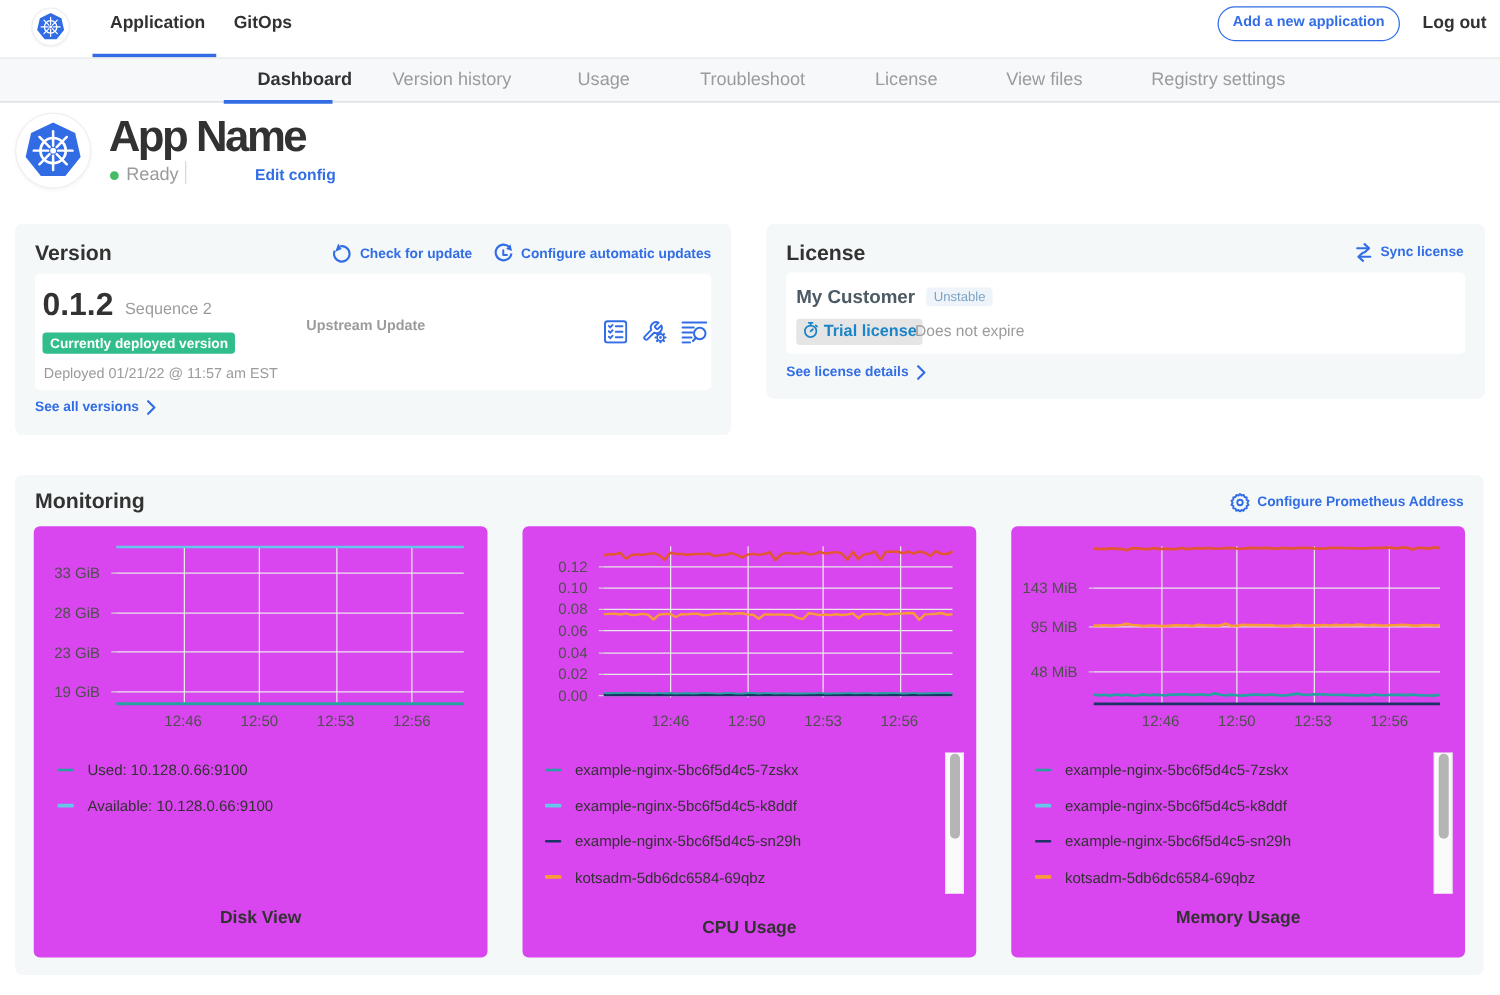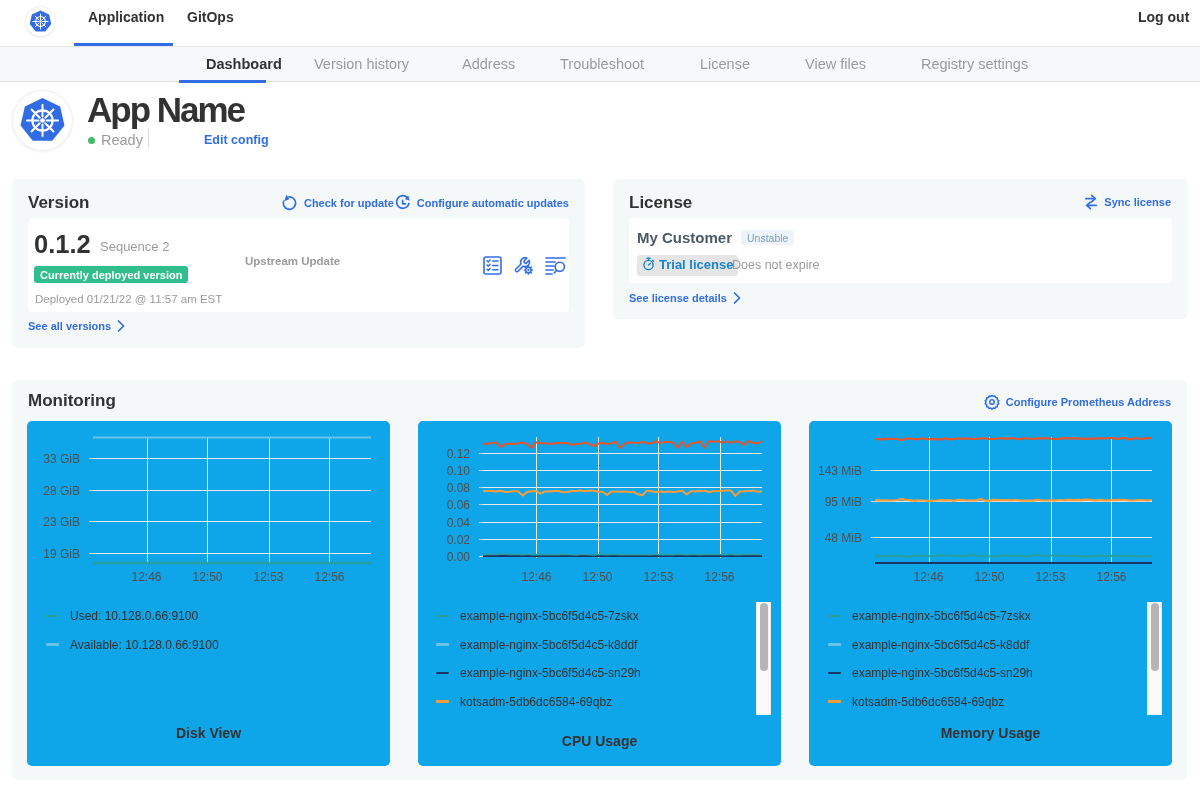--- a/index.html
+++ b/index.html
@@ -1,21 +1,21 @@
 <!DOCTYPE html>
 <html><head><meta charset="utf-8"><style>
 *{margin:0;padding:0;box-sizing:border-box;}
 html,body{width:1200px;height:796px;background:#fff;font-family:"Liberation Sans",sans-serif;position:relative;overflow:hidden;}
 .abs{position:absolute;}
 .link{color:#326de6;font-weight:bold;font-size:11px;display:flex;align-items:center;gap:6px;}
 .card{position:absolute;background:#f4f8f9;border-radius:6px;}
 .h2{font-size:17px;font-weight:bold;color:#323232;}
 .whitebox{position:absolute;background:#fff;border-radius:4px;}
 .tag{display:inline-block;border-radius:3px;font-weight:bold;}
-.chartcard{position:absolute;top:41px;width:363px;height:345px;background:#0ea5e9;border-radius:5px;}
+.chartcard{position:absolute;top:41px;width:363px;height:345px;background:#d946ef;border-radius:5px;}
 .legrow{position:absolute;display:flex;align-items:center;font-size:12px;color:#323232;}
 .dash{width:13px;height:2.4px;border-radius:1px;margin-right:11px;flex:none;}
 .ctitle{position:absolute;width:100%;text-align:center;font-size:14px;font-weight:bold;color:#323232;}
 .navitem{position:absolute;top:0;height:36px;line-height:35px;font-size:14.5px;color:#9b9b9b;}
 </style></head><body>
 <div class="abs" style="left:0;top:0;width:1200px;height:46px;background:#fff;">
 <div class="abs" style="left:26px;top:7px;width:29px;height:29px;border-radius:50%;background:#fff;box-shadow:0 0 0 1px #efefef, 0 1px 3px rgba(0,0,0,.10);"></div>
 <div class="abs" style="left:29px;top:10px;"><svg width="23" height="23" viewBox="0 0 100 100">
         <polygon points="50,2 87.5,20.1 96.8,60.7 70.8,93.3 29.2,93.3 3.2,60.7 12.5,20.1" fill="#326ce5"></polygon>
         <g stroke="#fff" stroke-width="4.2" stroke-linecap="round">
@@ -27,26 +27,27 @@
           <line x1="44.0" y1="56.0" x2="26.7" y2="73.3"></line>
           <line x1="41.5" y1="50.0" x2="17.0" y2="50.0"></line>
           <line x1="44.0" y1="44.0" x2="26.7" y2="26.7"></line>
         </g>
         <circle cx="50" cy="50" r="21.5" fill="none" stroke="#fff" stroke-width="4.6"></circle>
         <circle cx="50" cy="50" r="5" fill="#fff"></circle>
       </svg></div>
 <div class="abs" style="left:88px;top:9px;font-size:14px;font-weight:bold;color:#323232;">Application</div>
 <div class="abs" style="left:187px;top:9px;font-size:14px;font-weight:bold;color:#323232;">GitOps</div>
 <div class="abs" style="left:74px;top:43px;width:99px;height:3px;background:#326de6;"></div>
+<div class="abs" style="left:974px;top:5px;width:146px;height:28px;border:1.5px solid #326de6;border-radius:15px;color:#326de6;font-weight:bold;font-size:11.5px;text-align:center;line-height:25px;">Add a new application</div>
 <div class="abs" style="left:1138px;top:9px;font-size:14px;font-weight:bold;color:#323232;">Log out</div>
 </div>
 <div class="abs" style="left:0;top:46px;width:1200px;height:36px;background:#f6f8fa;border-top:1px solid #e7e7e7;border-bottom:1px solid #d9dcde;">
     <div class="navitem" style="left:206px;color:#323232;font-weight:bold;">Dashboard</div>
     <div class="navitem" style="left:314px;">Version history</div>
-    <div class="navitem" style="left:462px;">Address</div>
+    <div class="navitem" style="left:462px;">Usage</div>
     <div class="navitem" style="left:560px;">Troubleshoot</div>
     <div class="navitem" style="left:700px;">License</div>
     <div class="navitem" style="left:805px;">View files</div>
     <div class="navitem" style="left:921px;">Registry settings</div>
     <div class="abs" style="left:179px;top:33px;width:87px;height:3px;background:#326de6;"></div>
   </div>
 <div class="abs" style="left:13px;top:91px;width:59px;height:59px;border-radius:50%;background:#fff;box-shadow:0 0 0 1px #efefef, 0 1px 4px rgba(0,0,0,.08);"></div>
 <div class="abs" style="left:19px;top:97px;"><svg width="47" height="47" viewBox="0 0 100 100">
       <polygon points="50,2 87.5,20.1 96.8,60.7 70.8,93.3 29.2,93.3 3.2,60.7 12.5,20.1" fill="#326ce5"></polygon>
       <g stroke="#fff" stroke-width="4.2" stroke-linecap="round">
@@ -62,21 +63,21 @@
       <circle cx="50" cy="50" r="21.5" fill="none" stroke="#fff" stroke-width="4.6"></circle>
       <circle cx="50" cy="50" r="5" fill="#fff"></circle>
     </svg></div>
 <div class="abs" style="left:87px;top:90px;font-size:35px;font-weight:bold;letter-spacing:-2px;color:#323232;">App Name</div>
 <div class="abs" style="left:88px;top:137px;width:7px;height:7px;border-radius:50%;background:#44bb66;"></div>
 <div class="abs" style="left:101px;top:132px;font-size:14.5px;color:#9b9b9b;">Ready</div>
 <div class="abs" style="left:148px;top:129px;width:1px;height:18px;background:#d8d8d8;"></div>
 <div class="abs" style="left:160px;top:133px;font-size:12.5px;font-weight:bold;color:#326de6;margin-left:44px;">Edit config</div>
 <div class="card" style="left:12px;top:179px;width:573px;height:169px;">
 <div class="abs h2" style="left:16px;top:14px;">Version</div>
-<div class="abs" style="top:15px;right:16px;display:flex;">
+<div class="abs" style="top:15px;right:16px;display:flex;gap:16px;">
 <span class="link"><svg width="17" height="17" viewBox="0 0 17 17" fill="none" stroke="#326de6" stroke-width="1.7">
           <path d="M7.2 3 A6.2 6.2 0 1 1 2.8 6.5"></path>
           <polygon points="3.2,7.3 8.3,5.2 5.6,0.8" fill="#326de6" stroke="none"></polygon>
         </svg>Check for update</span>
 <span class="link"><svg width="17" height="17" viewBox="0 0 17 17" fill="none" stroke="#326de6" stroke-width="1.7">
           <path d="M13.4 3.6 A6.3 6.3 0 1 0 15.1 8.8"></path>
           <polygon points="15.6,6.8 10.9,5.1 14.4,1.4" fill="#326de6" stroke="none"></polygon>
           <path d="M8.6 6.2 L8.6 9.9 L11.5 9.9" stroke-width="1.6" stroke-linecap="round" stroke-linejoin="round"></path>
         </svg>Configure automatic updates</span>
 </div>

